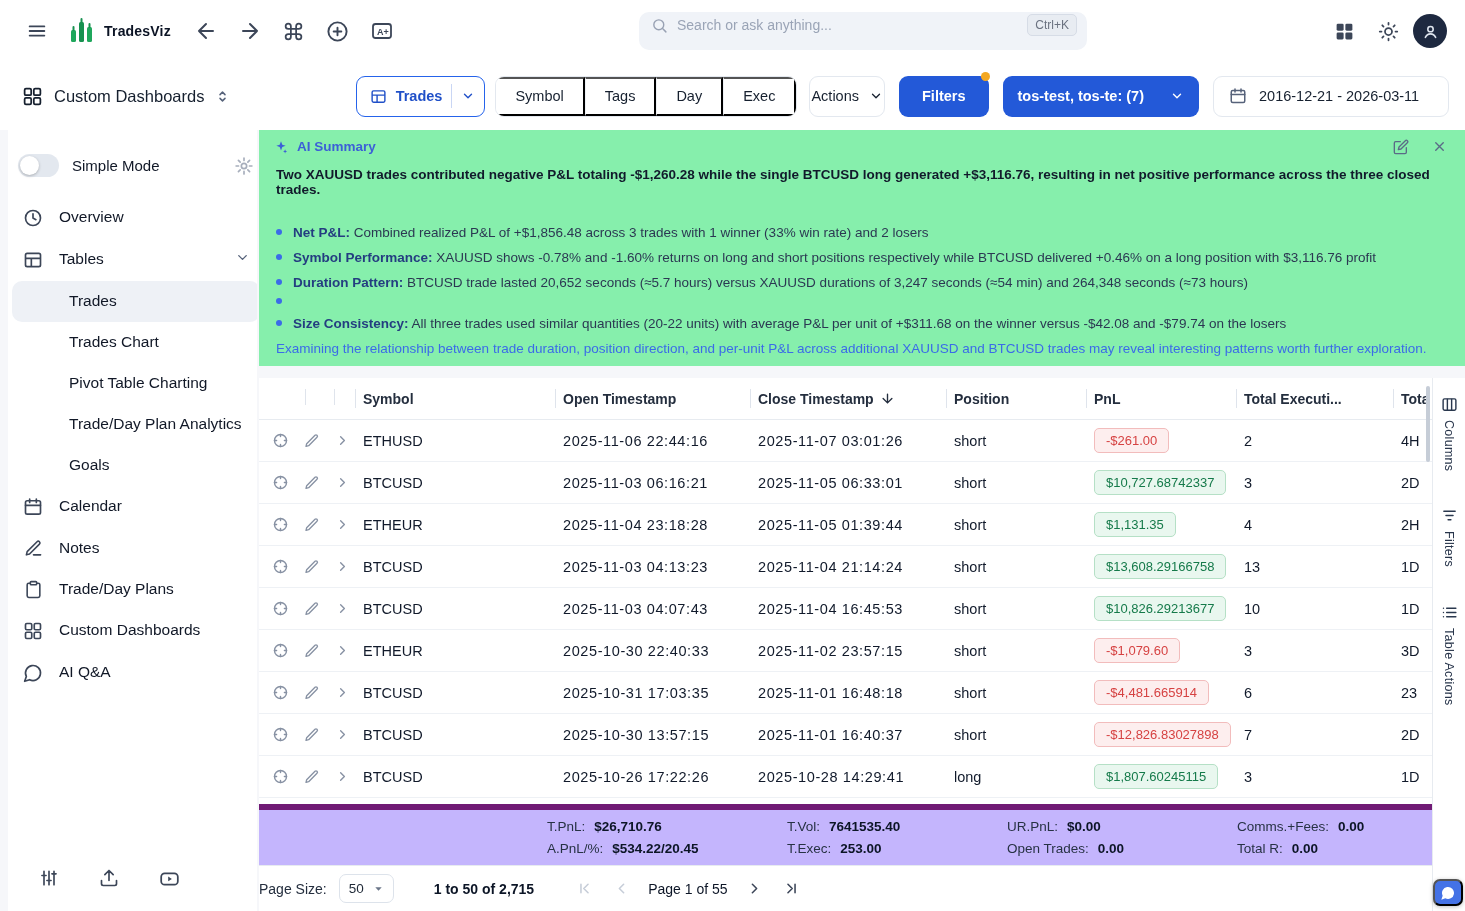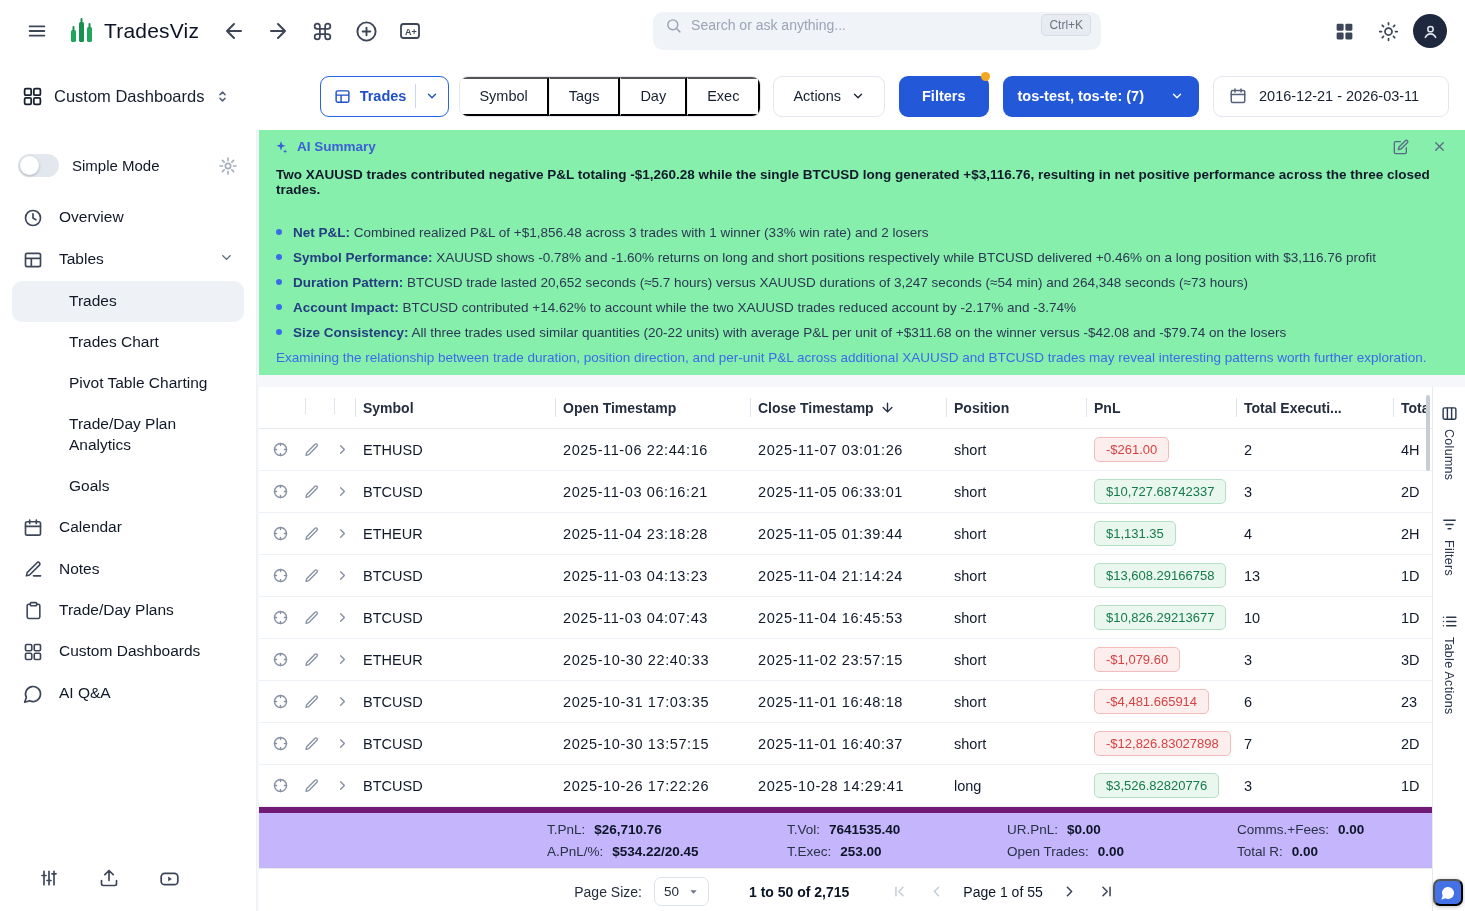--- a/index.html
+++ b/index.html
@@ -7,47 +7,47 @@
   body{font-family:"Liberation Sans",sans-serif;background:#f6f7fa;color:#1f2937;overflow:hidden}
   .app{position:relative;width:1465px;height:911px;background:#f6f7fa;overflow:hidden}
 
   svg{display:block}
   .ic{display:inline-flex;align-items:center;justify-content:center;color:inherit}
 
   
   .topbar{position:absolute;top:0;left:0;right:0;height:62px;background:#fff;display:flex;align-items:center;padding:0 18px;gap:6px}
   .icon-btn{display:flex;align-items:center;justify-content:center;width:38px;height:38px;border:none;background:transparent;border-radius:9px;color:#3c4658;cursor:pointer}
   .brand{display:flex;align-items:center;gap:9px;margin:0 10px 0 6px;cursor:pointer}
-  .brand-name{font-size:21px;font-weight:normal;color:#0b1324;letter-spacing:.2px}
+  .brand-name{font-size:14px;font-weight:bold;color:#0b1324;letter-spacing:.2px}
   .top-spacer{flex:1}
   .searchbar{width:448px;height:38px;background:#f0f3f8;border-radius:10px;display:flex;align-items:center;padding:0 10px 12px 12px;gap:9px;color:#98a1b3}
   .searchbar input{flex:1;border:none;background:transparent;outline:none;font-size:14px;color:#334155}
   .searchbar input::placeholder{color:#9aa4b6}
   .kbd{border:1px solid #d6dce6;background:#e8ecf2;border-radius:5px;font-size:12px;padding:3px 7px;color:#6b7280}
   .avatar{width:34px;height:34px;border-radius:50%;background:#1e2940;display:flex;align-items:center;justify-content:center;color:#dfe5ee;cursor:pointer}
 
   
   .toolbar{position:absolute;top:62px;left:0;right:0;height:68px;background:#fff;display:flex;align-items:center;padding:0 16px;gap:10px}
   .cd-selector{display:flex;align-items:center;gap:11px;color:#16202f;font-size:16.5px;cursor:pointer;padding:4px 6px}
   .cd-selector .sel-ic{color:#56627a}
   .toolbar .spacer{flex:1}
   .tab-trades{display:flex;align-items:center;gap:9px;border:1.5px solid #2563eb;color:#2050c8;background:#fff;border-radius:9px;padding:0 9px 0 13px;height:41px;font-size:14.5px;font-weight:bold;cursor:pointer}
   .tab-trades .sep{width:1px;height:24px;background:#c9d6f4}
   .tab-group{display:flex;align-items:stretch;border:1px solid #e3e8ef;border-radius:9px;height:41px;background:#fff;overflow:hidden}
   .tab{padding:0 19px;font-size:14.5px;color:#16202f;display:flex;align-items:center;border-left:1px solid #eef1f5;cursor:pointer;background:#fff}
   .tab:first-child{border-left:none}
-  .btn-actions{display:flex;align-items:center;gap:10px;border:1px solid #e3e8ef;border-radius:9px;height:41px;padding:0 19px;background:#fff;font-size:14.5px;color:#16202f;cursor:pointer;margin-left:2px}
+  .btn-actions{display:flex;align-items:center;gap:10px;border:1px solid #e3e8ef;border-radius:9px;height:41px;padding:0 1px;background:#fff;font-size:14.5px;color:#16202f;cursor:pointer;margin-left:2px}
   .btn-filters{position:relative;background:#2359d8;color:#fff;height:41px;border:none;border-radius:9px;padding:0 23px;font-size:14.5px;font-weight:bold;display:flex;align-items:center;cursor:pointer;margin-left:4px}
   .notif-dot{position:absolute;top:-4px;right:-1px;width:9px;height:9px;border-radius:50%;background:#f4a821}
   .btn-accounts{background:#2359d8;color:#fff;height:41px;border:none;border-radius:9px;padding:0 15px;display:flex;align-items:center;gap:26px;font-size:14.5px;font-weight:bold;cursor:pointer;margin-left:4px}
   .btn-date{display:flex;align-items:center;gap:12px;border:1px solid #e3e8ef;height:41px;border-radius:9px;padding:0 15px;background:#fff;font-size:14.5px;color:#16202f;cursor:pointer;min-width:236px;margin-left:4px}
   .btn-date .cal{color:#56627a}
 
   
-  .sidebar{position:absolute;top:130px;left:0;bottom:0;width:257px;background:#fff;border-right:1px solid #edf0f4;padding:20px 12px 10px;display:flex;flex-direction:column;overflow:hidden}
+  .sidebar{position:absolute;top:130px;left:8px;bottom:0;width:257px;background:#fff;border-right:1px solid #edf0f4;padding:20px 4px 10px;display:flex;flex-direction:column;overflow:hidden}
   .simple-mode{display:flex;align-items:center;gap:13px;padding:4px 6px 20px}
   .toggle{width:41px;height:23px;background:#e3e8ef;border-radius:99px;position:relative;cursor:pointer;flex:none}
   .toggle::after{content:"";position:absolute;left:2px;top:2px;width:19px;height:19px;background:#fff;border-radius:50%;box-shadow:0 1px 3px rgba(0,0,0,.25)}
   .sm-label{font-size:15px;color:#111827;flex:1}
   .sm-gear{color:#a7aebc;cursor:pointer}
   .nav-item{display:flex;align-items:flex-start;gap:15px;padding:11px 10px;border-radius:10px;font-size:15.5px;color:#111827;cursor:pointer}
   .nav-item .nico{color:#3c4658;display:flex;width:22px;justify-content:center}
   .nav-item .chev{margin-left:auto;color:#56627a;display:flex}
   .nav-sub{padding:10px 10px 10px 57px;font-size:15.5px;border-radius:10px;color:#111827;cursor:pointer;line-height:1.35}
   .nav-sub.active{background:#eef1f6}
@@ -91,21 +91,21 @@
   .pnl-badge{display:inline-block;padding:4px 11px;border-radius:5px;font-size:13px;white-space:nowrap}
   .pnl-badge.pos{color:#157a4a;background:#e9f7ef;border:1px solid #b5e0c6}
   .pnl-badge.neg{color:#d64242;background:#fdeeee;border:1px solid #f2bcbc}
   .hdr-divs{display:inline-flex;gap:28px;margin-left:38px}
   .hdr-divs i{width:1px;height:16px;background:#dfe4ec;display:inline-block}
 
   
   .stats{border-top:6px solid #701a75;background:#c4b5fd;padding:9px 20px 9px 0;display:grid;grid-template-columns:240px 220px 230px 175px;justify-content:end;row-gap:7px;margin-top:auto}
   .stat{display:flex;gap:9px;font-size:13.5px;color:#273244;align-items:baseline}
   .stat b{color:#0c1526;font-size:13.5px}
-  .pager-bar{border-top:1px solid #e7ebf0;background:#fff;height:46px;display:flex;align-items:center;justify-content:center;gap:40px;font-size:14px;color:#242e3e;flex:none}
+  .pager-bar{border-top:1px solid #e7ebf0;background:#fff;height:46px;display:flex;align-items:center;justify-content:flex-start;gap:40px;font-size:14px;color:#242e3e;flex:none}
   .page-size{display:flex;align-items:center;gap:12px;color:#242e3e}
   .select{border:1px solid #dde3eb;border-radius:7px;padding:6px 9px;display:flex;align-items:center;gap:9px;background:#fff;font-size:13.5px;color:#1f2937;cursor:pointer}
   .select .car{color:#6b7689}
   .range{font-weight:bold;color:#0c1526}
   .pager{display:flex;align-items:center;gap:16px}
   .pg-btn{border:none;background:transparent;cursor:pointer;display:flex;padding:2px}
   .pg-btn.dis{color:#c6cdd8;cursor:default}
   .pg-btn.en{color:#3c4658}
   .page-info{color:#0c1526}
 
@@ -442,21 +442,20 @@
         <div class="ai-bullet">
           <span class="dot"></span>
           <span><b>Symbol Performance:</b> <span>XAUUSD shows -0.78% and -1.60% returns on long and short positions respectively while BTCUSD delivered +0.46% on a long position with $3,116.76 profit</span></span>
         </div>
         <div class="ai-bullet">
           <span class="dot"></span>
           <span><b>Duration Pattern:</b> <span>BTCUSD trade lasted 20,652 seconds (≈5.7 hours) versus XAUUSD durations of 3,247 seconds (≈54 min) and 264,348 seconds (≈73 hours)</span></span>
         </div>
         <div class="ai-bullet">
           <span class="dot"></span>
-          <span><b>Account Impact:</b> <span>BTCUSD contributed +14.62% to account while the two XAUUSD trades reduced account by -2.17% and -3.74%</span></span>
         </div>
         <div class="ai-bullet">
           <span class="dot"></span>
           <span><b>Size Consistency:</b> <span>All three trades used similar quantities (20-22 units) with average P&amp;L per unit of +$311.68 on the winner versus -$42.08 and -$79.74 on the losers</span></span>
         </div>
         <p class="ai-suggestion">Examining the relationship between trade duration, position direction, and per-unit P&amp;L across additional XAUUSD and BTCUSD trades may reveal interesting patterns worth further exploration.</p>
       </div>
     </section>
 
     <div class="table-region">
@@ -765,21 +764,21 @@
           <svg width="15" height="15" viewBox="0 0 24 24" fill="none" stroke="currentColor" stroke-width="2.2" stroke-linecap="round" stroke-linejoin="round">
                         <path d="M9 6l6 6-6 6"></path>
                       </svg>
         </span>
       </span>
     </td>
     <td>BTCUSD</td>
     <td class="ts">2025-10-26 17:22:26</td>
     <td class="ts">2025-10-28 14:29:41</td>
     <td>long</td>
-    <td><span class="pnl-badge pos">$3,526.82820776</span></td>
+    <td><span class="pnl-badge pos">$1,807.60245115</span></td>
     <td>3</td>
     <td>1D</td>
   </tr>
 </tbody>
         </table>
 
         <div class="stats">
           <span class="stat">
               <span>T.PnL:</span>
               <b>$26,710.76</b>

